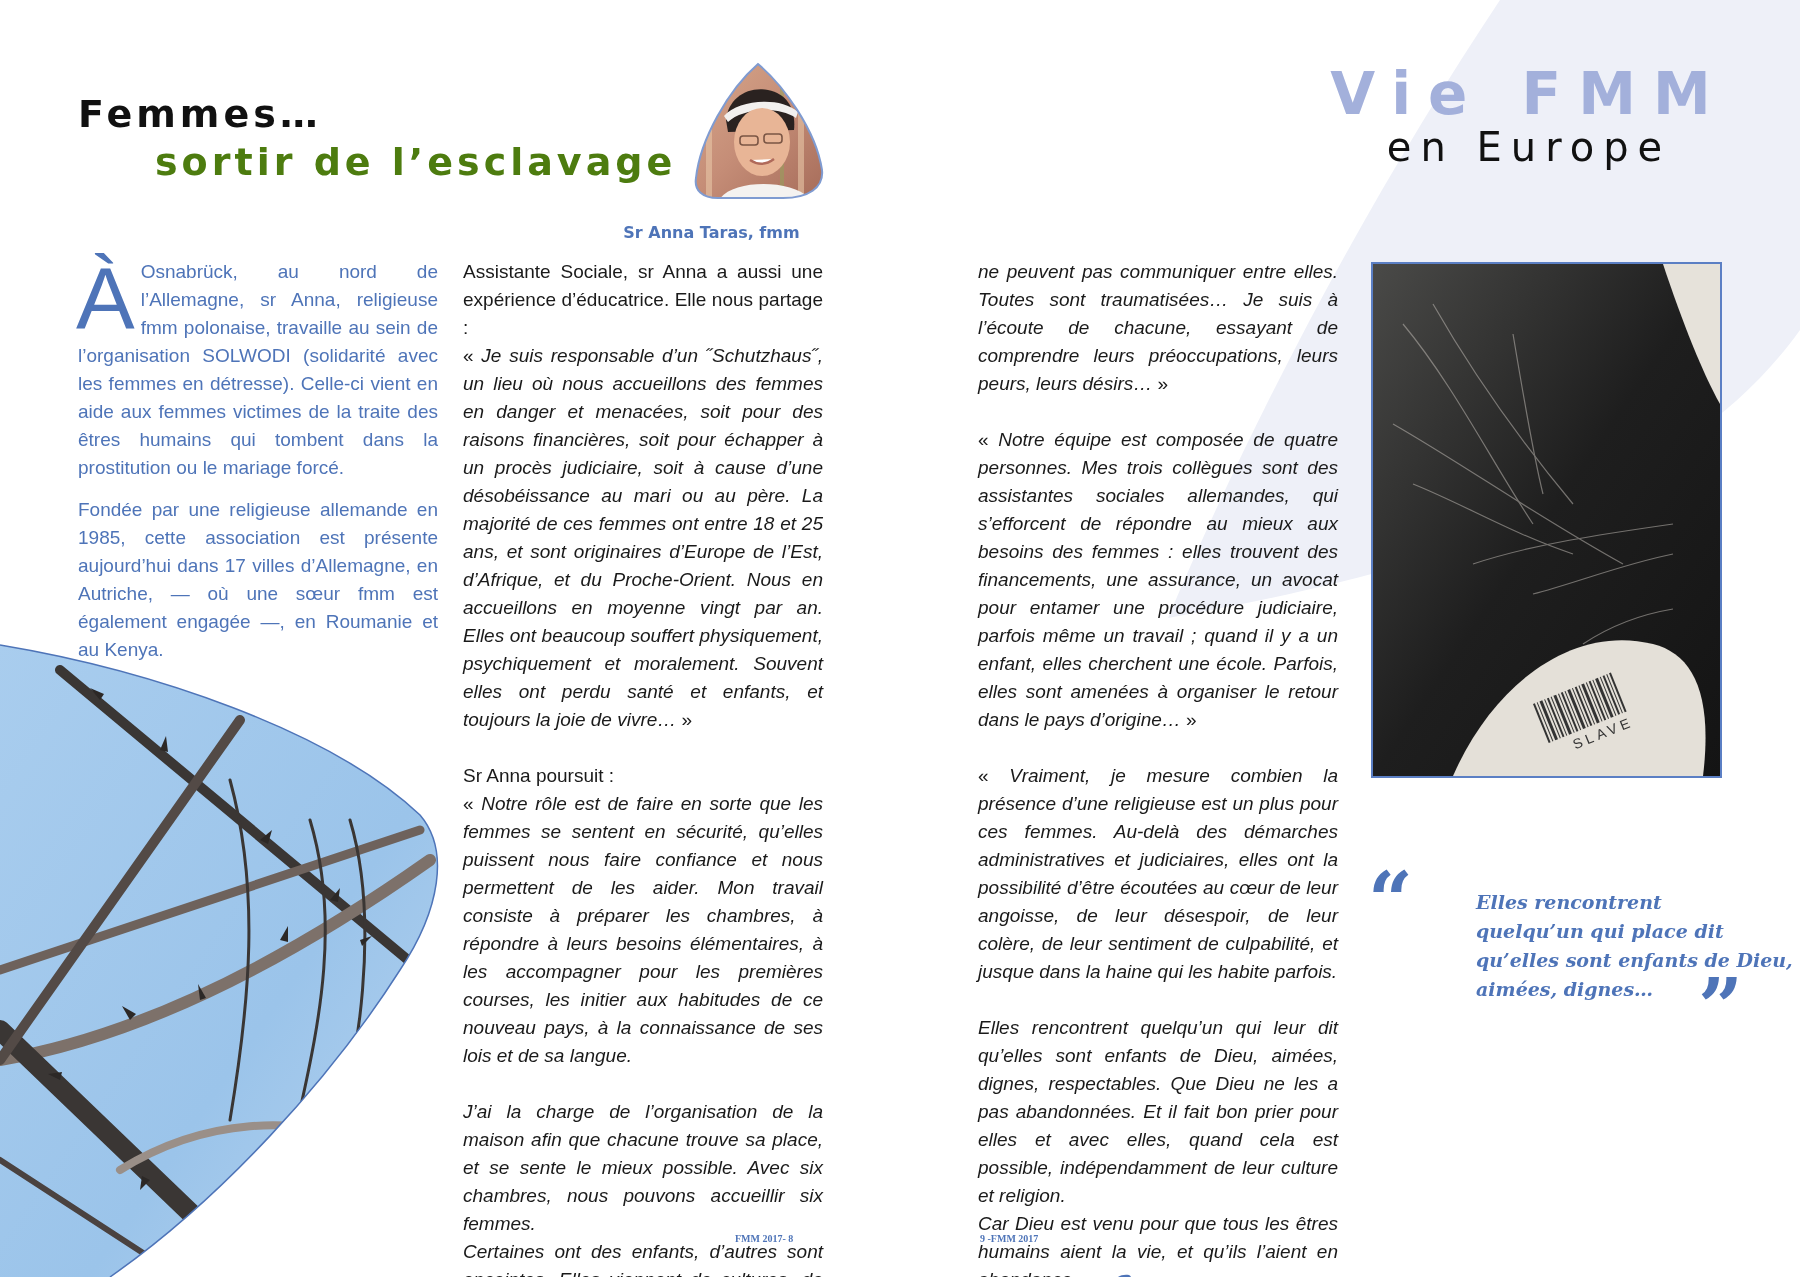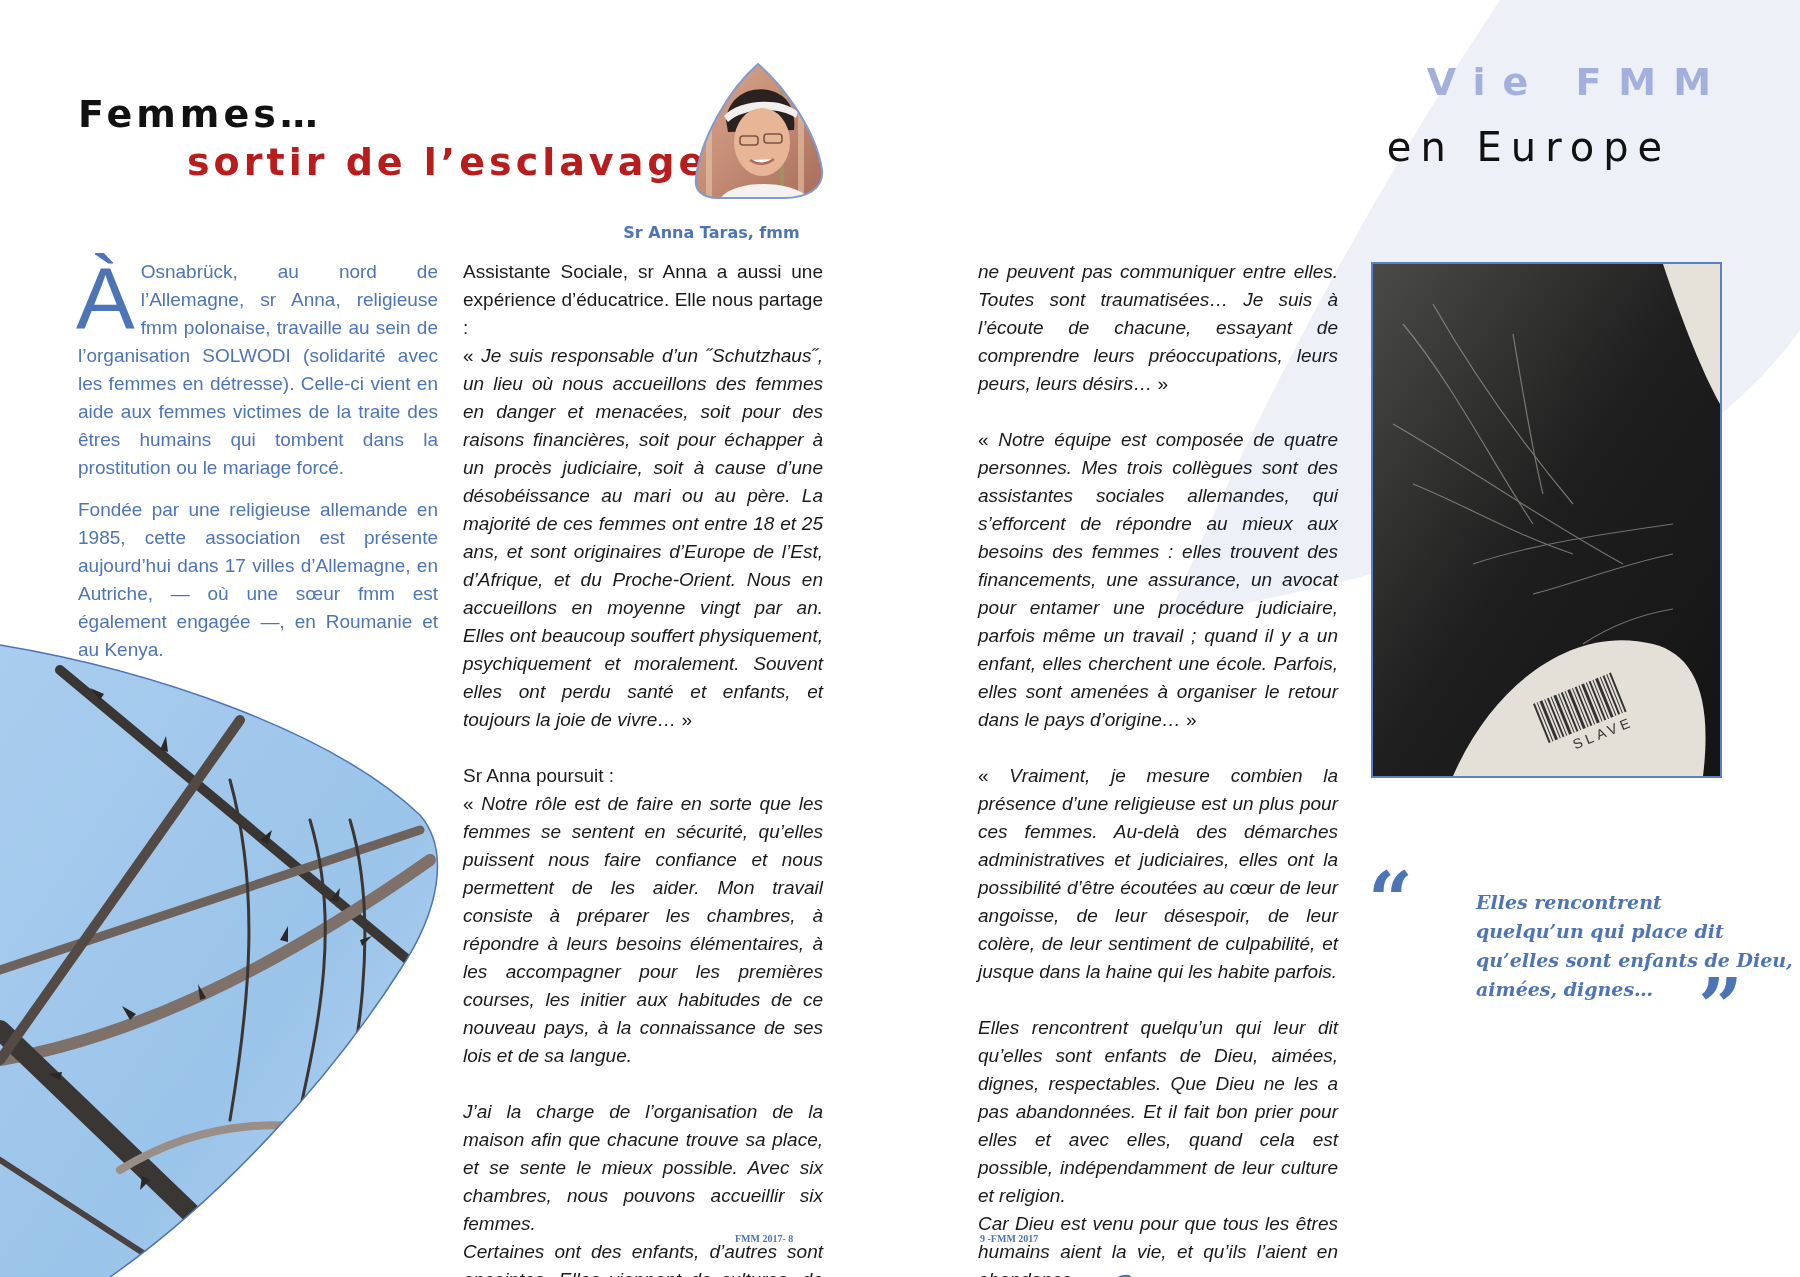--- a/index.html
+++ b/index.html
@@ -4,26 +4,26 @@
 <style>
   html, body { margin: 0; padding: 0; background: #ffffff; }
   body { width: 1800px; height: 1277px; position: relative; overflow: hidden; font-family: "Liberation Sans", sans-serif; }
   .abs { position: absolute; }
 
   
   #bg-shape { position: absolute; left: 0; top: 0; width: 1800px; height: 1277px; pointer-events: none; }
 
   
   .title-line1 { left: 78px; top: 92px; font-family: "DejaVu Sans", sans-serif; font-weight: bold; font-size: 38px; letter-spacing: 4px; color: #111; white-space: nowrap; }
-  .title-line2 { left: 155px; top: 140px; font-family: "DejaVu Sans", sans-serif; font-weight: bold; font-size: 38px; letter-spacing: 4px; color: #b91c1c; white-space: nowrap; margin-left: 32px; }
+  .title-line2 { left: 155px; top: 140px; font-family: "DejaVu Sans", sans-serif; font-weight: bold; font-size: 38px; letter-spacing: 4px; color: #4d7c0f; white-space: nowrap; }
 
   .byline { left: 600px; width: 223px; top: 223px; text-align: center; font-family: "DejaVu Sans", sans-serif; font-weight: bold; font-size: 16px; color: #4e74b8; white-space: nowrap; }
 
   
-  .vie { left: 1330px; width: 398px; top: 60px; text-align: right; font-family: "DejaVu Sans", sans-serif; font-weight: bold; font-size: 38px; letter-spacing: 17px; color: #a3b0db; white-space: nowrap; margin-right: -17px; }
+  .vie { left: 1330px; width: 398px; top: 60px; text-align: center; font-family: "DejaVu Sans", sans-serif; font-weight: bold; font-size: 58px; letter-spacing: 17px; color: #a3b0db; white-space: nowrap; margin-right: -17px; }
   .europe { left: 1330px; width: 398px; top: 124px; text-align: center; font-family: "DejaVu Sans", sans-serif; font-weight: normal; font-size: 40px; letter-spacing: 9px; color: #111; white-space: nowrap; }
 
   
   .col { position: absolute; width: 360px; font-family: "Liberation Sans", sans-serif; font-size: 19px; line-height: 28px; text-align: justify; color: #1a1a1a; }
   .col p { margin: 0; }
   .col .gap { height: 28px; }
   .col1 { left: 78px; top: 258px; color: #4e74b8; }
   .col2 { left: 463px; top: 258px; }
   .col3 { left: 978px; top: 258px; }
   .it { font-style: italic; }

